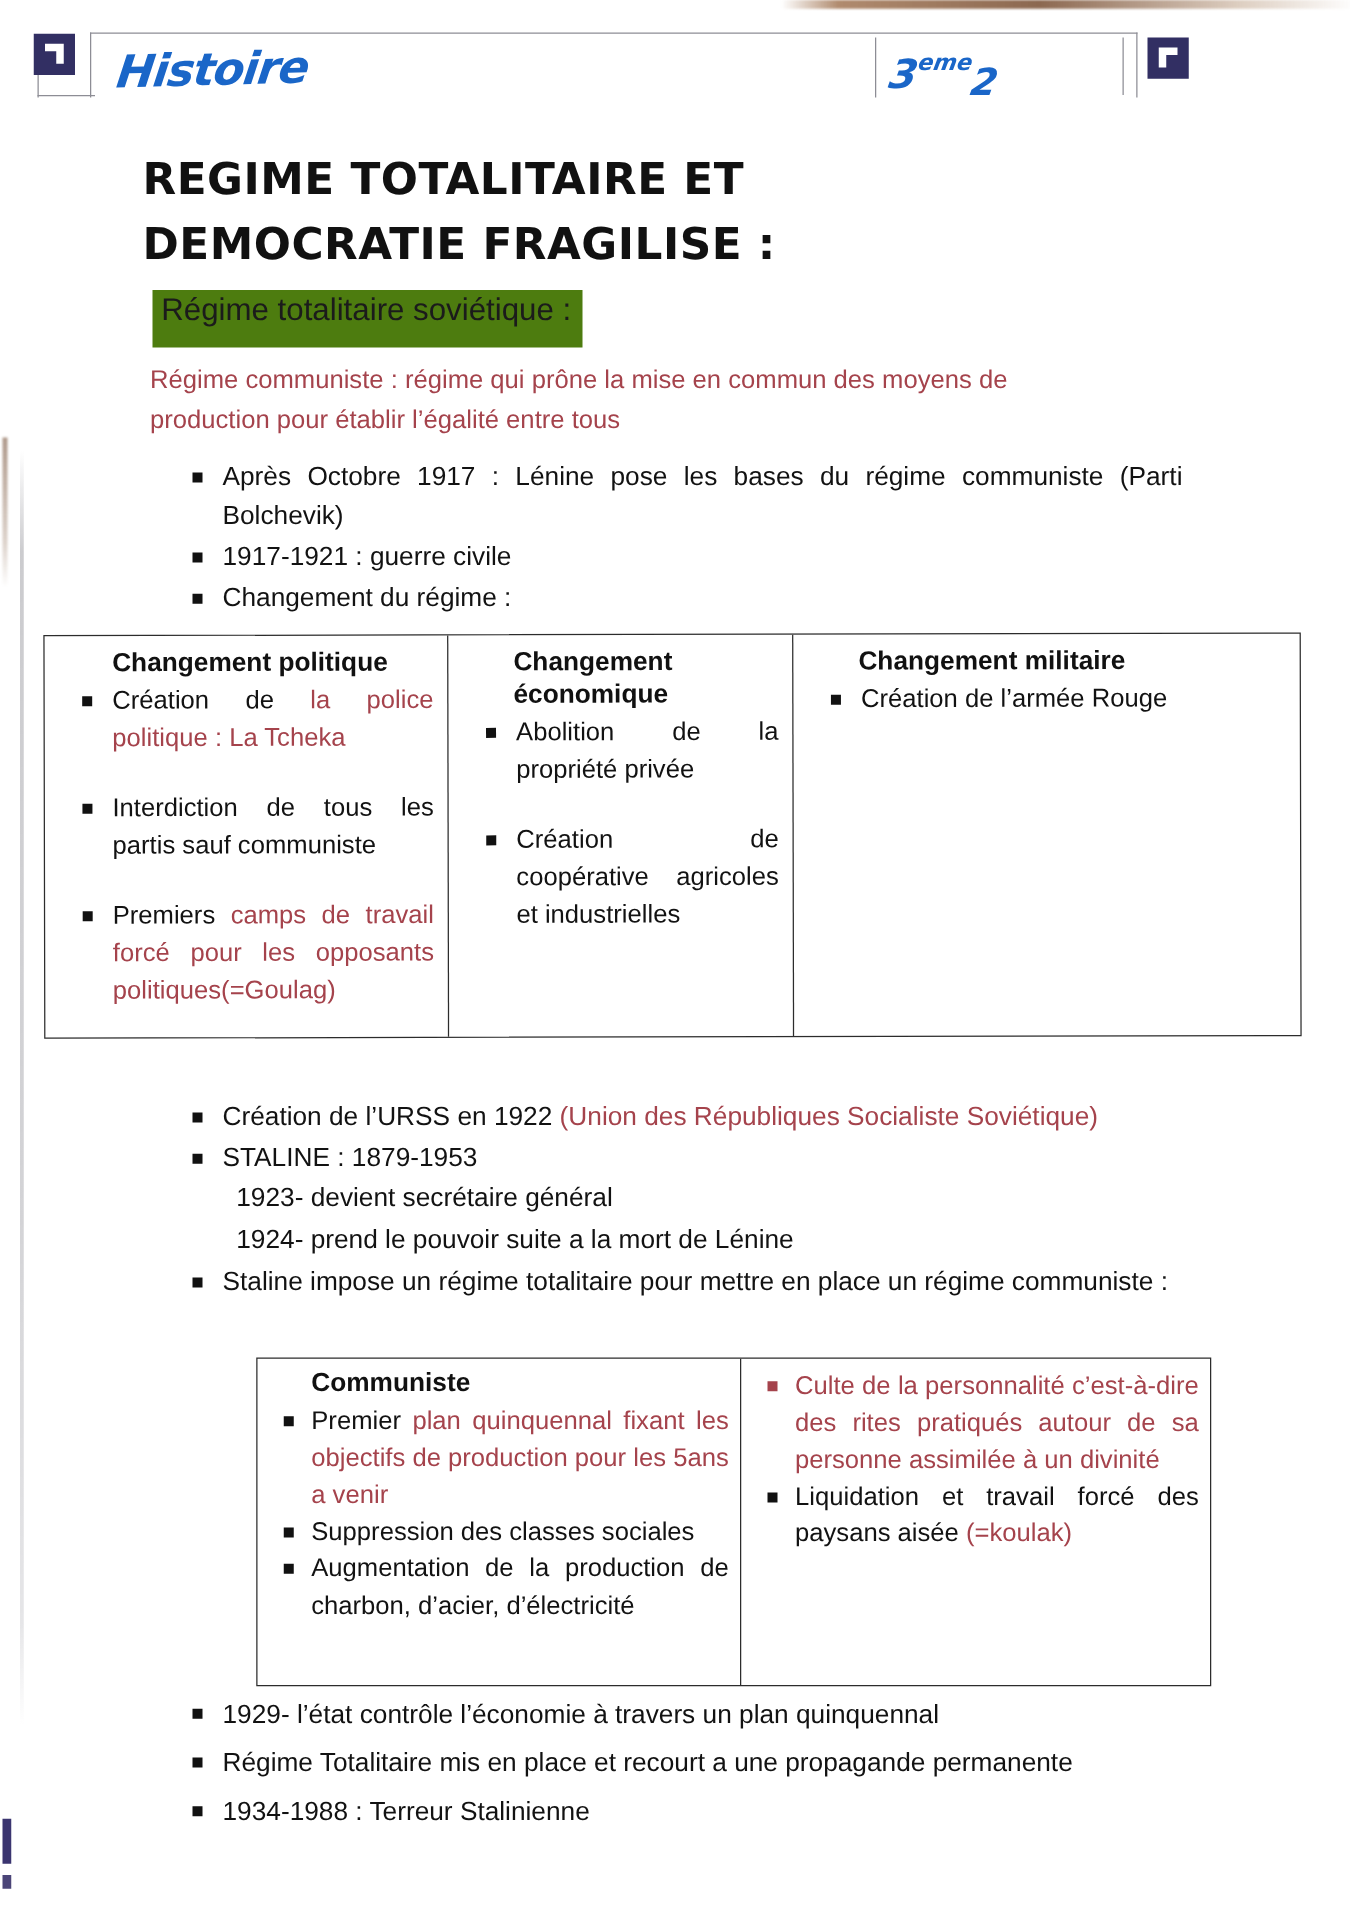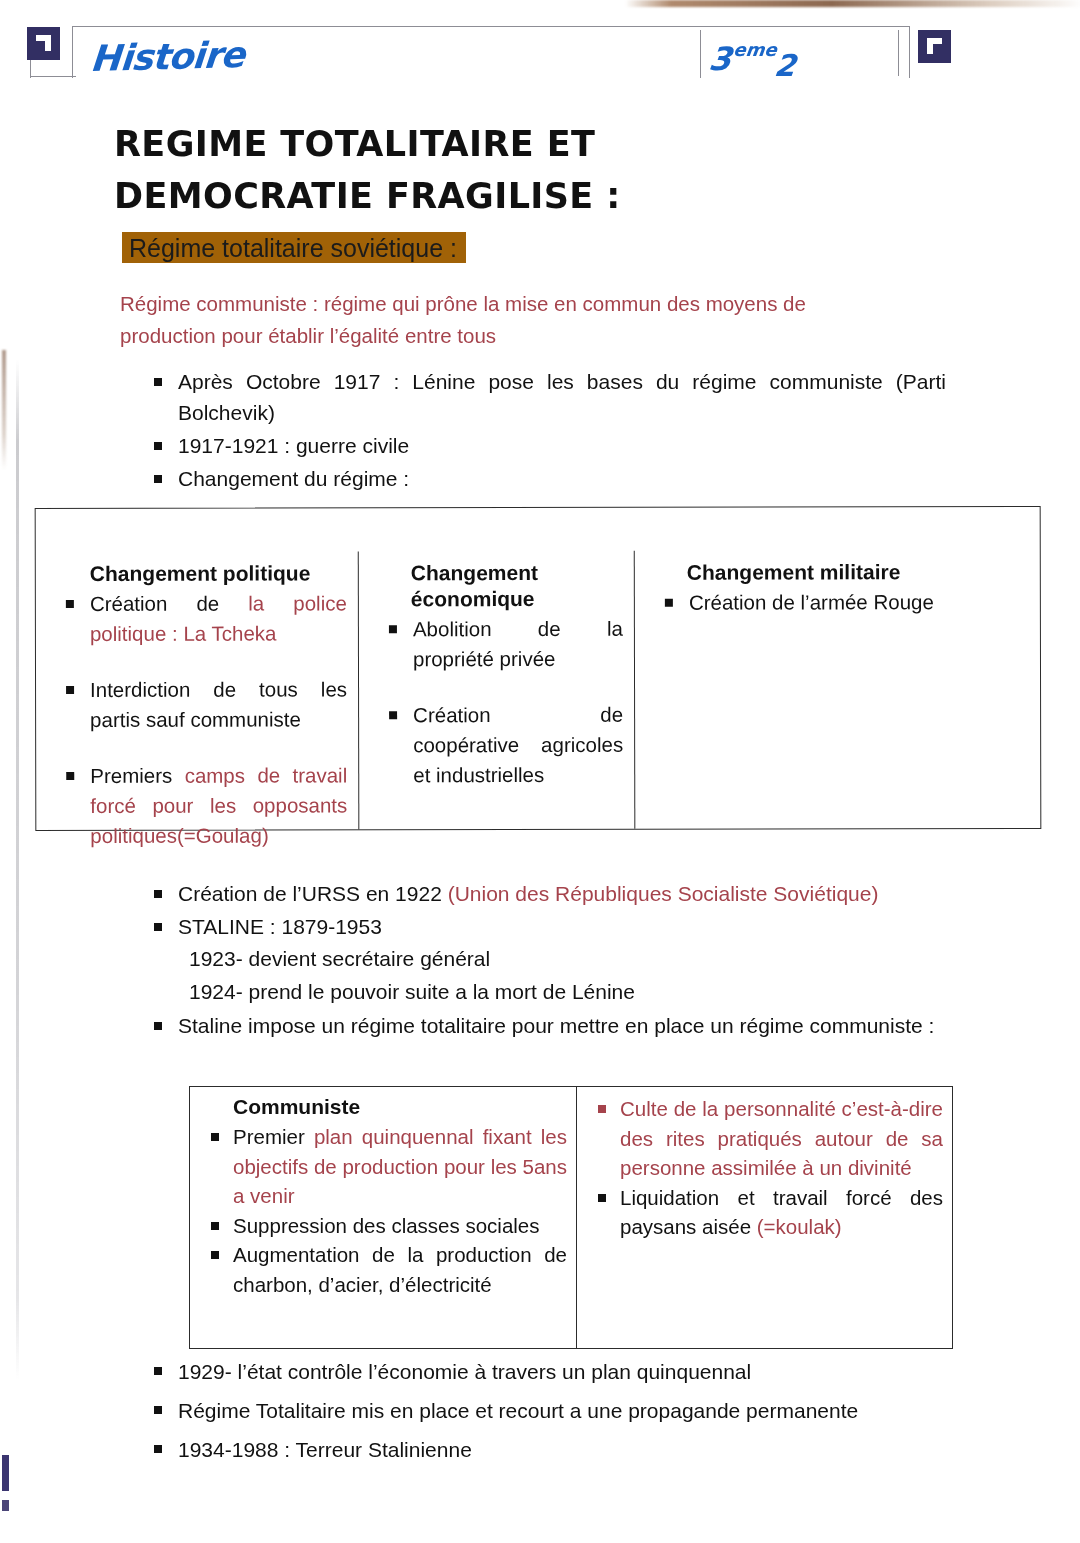--- a/index.html
+++ b/index.html
@@ -166,22 +166,22 @@
     letter-spacing: 0.4px;
   }
   .doc-title .tline { display: block; }
 
   .subtitle {
     position: absolute;
     left: 122px;
     top: 232px;
     font-size: 25px;
     color: #1b1b1b;
-    background: #a16207;
-    padding: 3px 9px 0 7px;
+    background: #4d7c0f;
+    padding: 3px 9px 15px 7px;
     line-height: 1.1;
   }
 
   
   .definition {
     position: absolute;
     left: 120px;
     top: 288px;
     width: 818px;
     color: #a5434c;
@@ -231,21 +231,20 @@
     width: 1006px;
     height: 323px;
     border: 1.3px solid #2c2c2c;
     box-sizing: border-box;
     display: flex;
     transform: rotate(-0.12deg);
   }
   .table1 .col {
     box-sizing: border-box;
     padding: 9px 11px 8px 11px;
-    margin-top: 43px;
   }
   .table1 .c1 { width: 323px; border-right: 1.3px solid #2c2c2c; }
   .table1 .c2 { width: 276px; border-right: 1.3px solid #2c2c2c; }
   .table1 .c3 { flex: 1; }
 
   .tbl-head {
     font-weight: 700;
     font-size: 21px;
     color: #111111;
     margin: 0 0 2px 43px;
@@ -290,21 +289,21 @@
     display: block;
     padding-left: 11px;
     font-size: 21px;
     line-height: 33px;
     color: #121212;
   }
 
   
   .table2 {
     position: absolute;
-    left: 189px;
+    left: 205px;
     top: 1086px;
     width: 764px;
     height: 263px;
     border: 1.3px solid #2c2c2c;
     box-sizing: border-box;
     display: flex;
   }
   .table2 .col {
     box-sizing: border-box;
     padding: 7px 9px 6px 9px;

